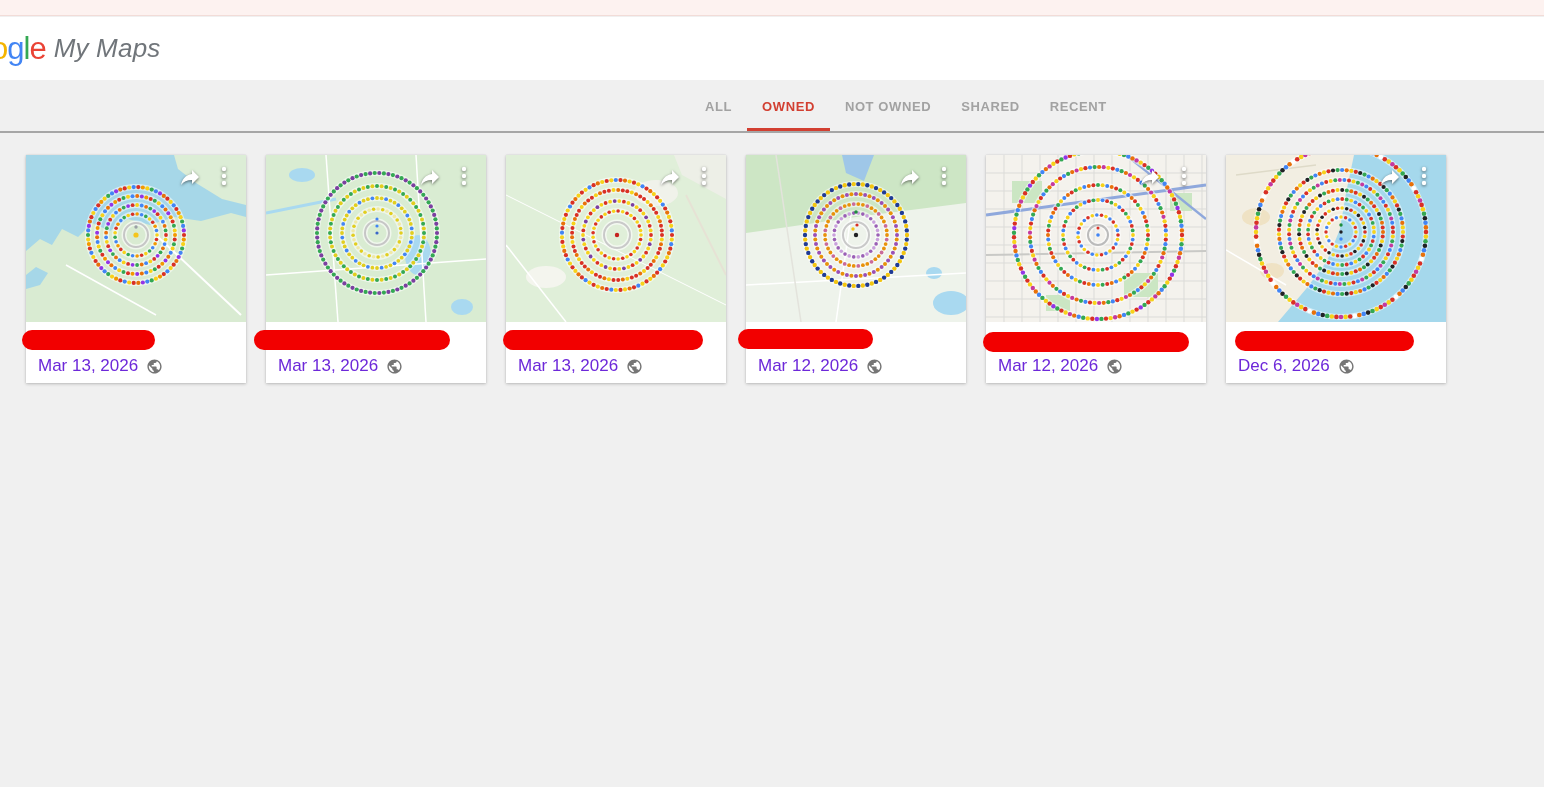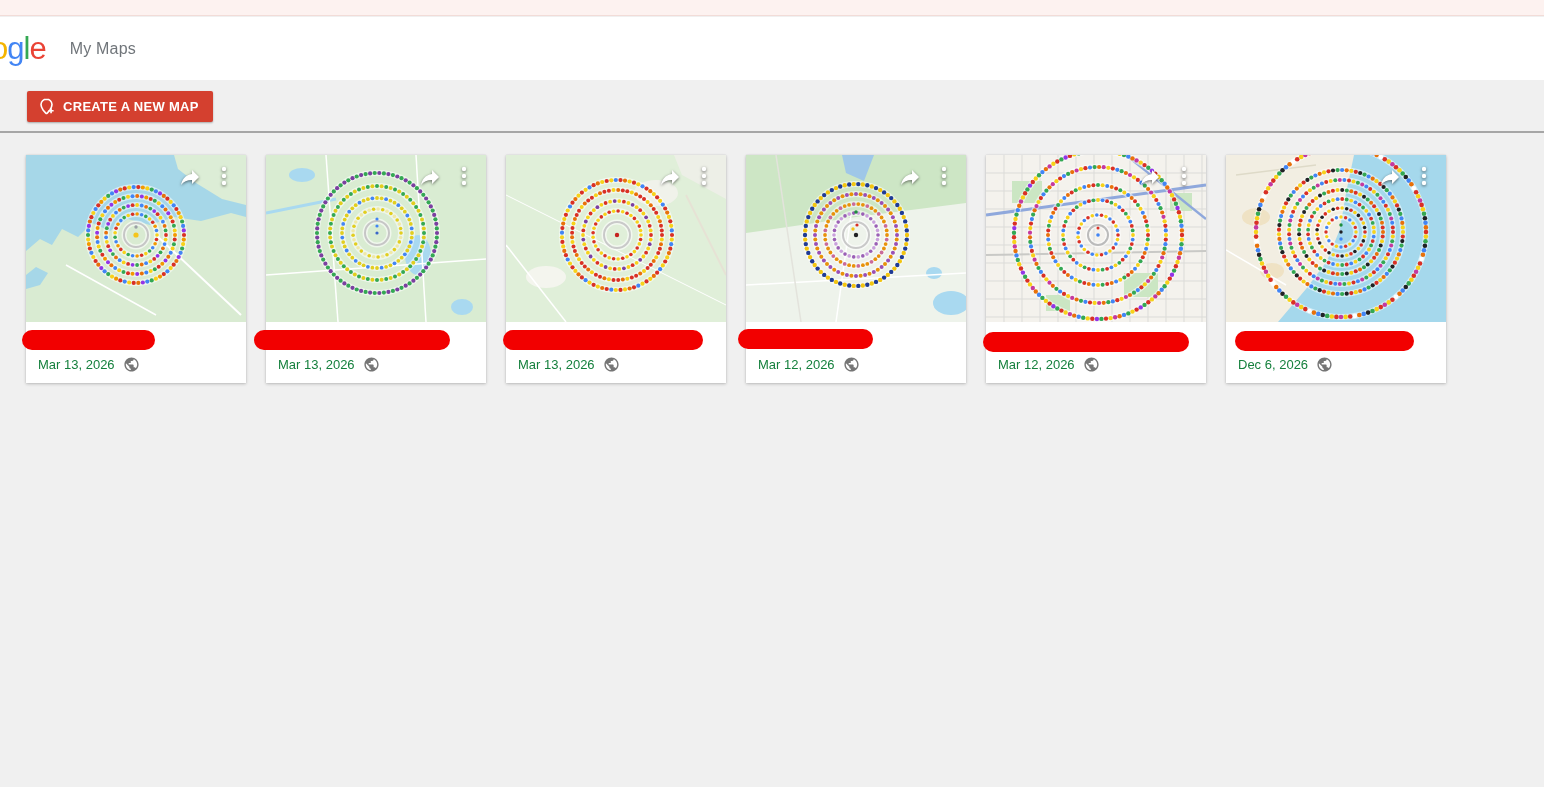--- a/index.html
+++ b/index.html
@@ -9,21 +9,21 @@
     background:#f0f0f0;
     font-family:"Liberation Sans", sans-serif;
   }
   
   .notif-bar { position:absolute; top:0; left:0; width:100%; height:16px;
     background:#fdf2f0; border-bottom:1px solid #f2dcd8; }
   
   .header { position:absolute; top:17px; left:0; width:100%; height:63px;
     background:#ffffff; display:flex; align-items:center; }
   .logo { margin-left:-9px; font-size:31px; font-weight:500; letter-spacing:-1px; line-height:1; }
-  .app-title { color:#70757a; font-size:16px; font-weight:400; margin-left:24px; letter-spacing:.2px; }
+  .app-title { color:#70757a; font-size:26px; font-weight:400; margin-left:8px; letter-spacing:.2px;font-style:italic; }
   
   .toolbar { position:absolute; top:80px; left:0; width:100%; height:53px;
     background:#f0f0f0; border-bottom:2px solid #a6a6a6; }
   .create-btn { position:absolute; left:27px; top:11px; height:31px;
     border:none; border-radius:2px; color:#fff; font-family:inherit;
     font-size:13px; font-weight:bold; letter-spacing:.3px;
     padding:0 14px 0 10px; display:flex; align-items:center; gap:7px;
     box-shadow:0 1px 2px rgba(0,0,0,.3); cursor:pointer; }
   .create-btn svg { display:block; }
   .tabs { position:absolute; left:690px; top:0; height:53px; display:flex; }
@@ -37,43 +37,41 @@
   .card { position:relative; width:220px; height:228px; background:#fff;
     box-shadow:0 1px 3px rgba(0,0,0,.22), 0 0 1px rgba(0,0,0,.12); cursor:pointer; }
   .thumb { position:relative; width:220px; height:167px; overflow:hidden; background:#dde8dd; }
   .thumb svg.map { display:block; }
   .icon-btn { position:absolute; width:24px; height:24px; border:none; background:none;
     padding:0; cursor:pointer; filter:drop-shadow(0 1px 1.5px rgba(0,0,0,.55)); }
   .share-btn { top:10px; right:44px; }
   .menu-btn  { top:9px;  right:10px; }
   .redaction { position:absolute; height:20px; border-radius:10px; z-index:3; }
   .meta { position:absolute; top:201px; left:12px; display:flex; align-items:center; gap:8px; }
-  .date { font-size:13px; color:#15803d; }
+  .date { font-size:17px; color:#6d28d9; }
   .globe-ic { width:17px; height:17px; }
 </style>
 </head>
 <body>
 
 <div class="notif-bar"></div>
 
 <header class="header">
   <div class="logo" id="logo"><span style="color: rgb(244, 180, 0);">o</span><span style="color: rgb(66, 133, 244);">g</span><span style="color: rgb(52, 168, 83);">l</span><span style="color: rgb(234, 67, 53);">e</span></div>
   <div class="app-title">My Maps</div>
 </header>
 
 <div class="toolbar">
-  <button class="create-btn" id="create-btn" style="background: rgb(212, 64, 47);">
-    <span>
-      <svg width="19" height="19" viewBox="0 0 20 20">
-        <path d="M10 2.2c-3.2 0-5.8 2.6-5.8 5.8 0 1.9 1 3.9 2.2 5.6.9 1.2 2 2.4 2.9 3.4.4.4 1 .4 1.4 0 .9-1 2-2.2 2.9-3.4 1.2-1.7 2.2-3.7 2.2-5.6 0-3.2-2.6-5.8-5.8-5.8z" fill="none" stroke="#ffffff" stroke-width="1.7"></path>
-        <path d="M14.8 11.8v5.4M12.1 14.5h5.4" stroke="#ffffff" stroke-width="1.7"></path>
-      </svg>
-    </span>
-    <span>CREATE A NEW MAP</span>
-  </button>
+  <nav class="tabs" id="tabs">
+      <div class="tab">ALL</div>
+      <div class="tab active">OWNED</div>
+      <div class="tab">NOT OWNED</div>
+      <div class="tab">SHARED</div>
+      <div class="tab">RECENT</div>
+    </nav>
 </div>
 
 <main class="grid" id="grid">
   <article class="card">
     <div class="thumb">
         <svg class="map" width="220" height="167" viewBox="0 0 220 167">
           <rect x="0" y="0" width="220" height="167" fill="#A6D7E8"></rect>
           <polygon points="0,96 14,84 26,90 36,74 52,82 66,68 84,76 102,64 124,70 148,62 175,66 205,58 220,62 220,167 0,167" fill="#D9EBD2"></polygon>
           <polygon points="148,0 220,0 220,50 196,44 170,28 152,14" fill="#DCEDD6"></polygon>
           <polygon points="0,120 10,112 22,118 14,130 0,134" fill="#A6D7E8"></polygon>

